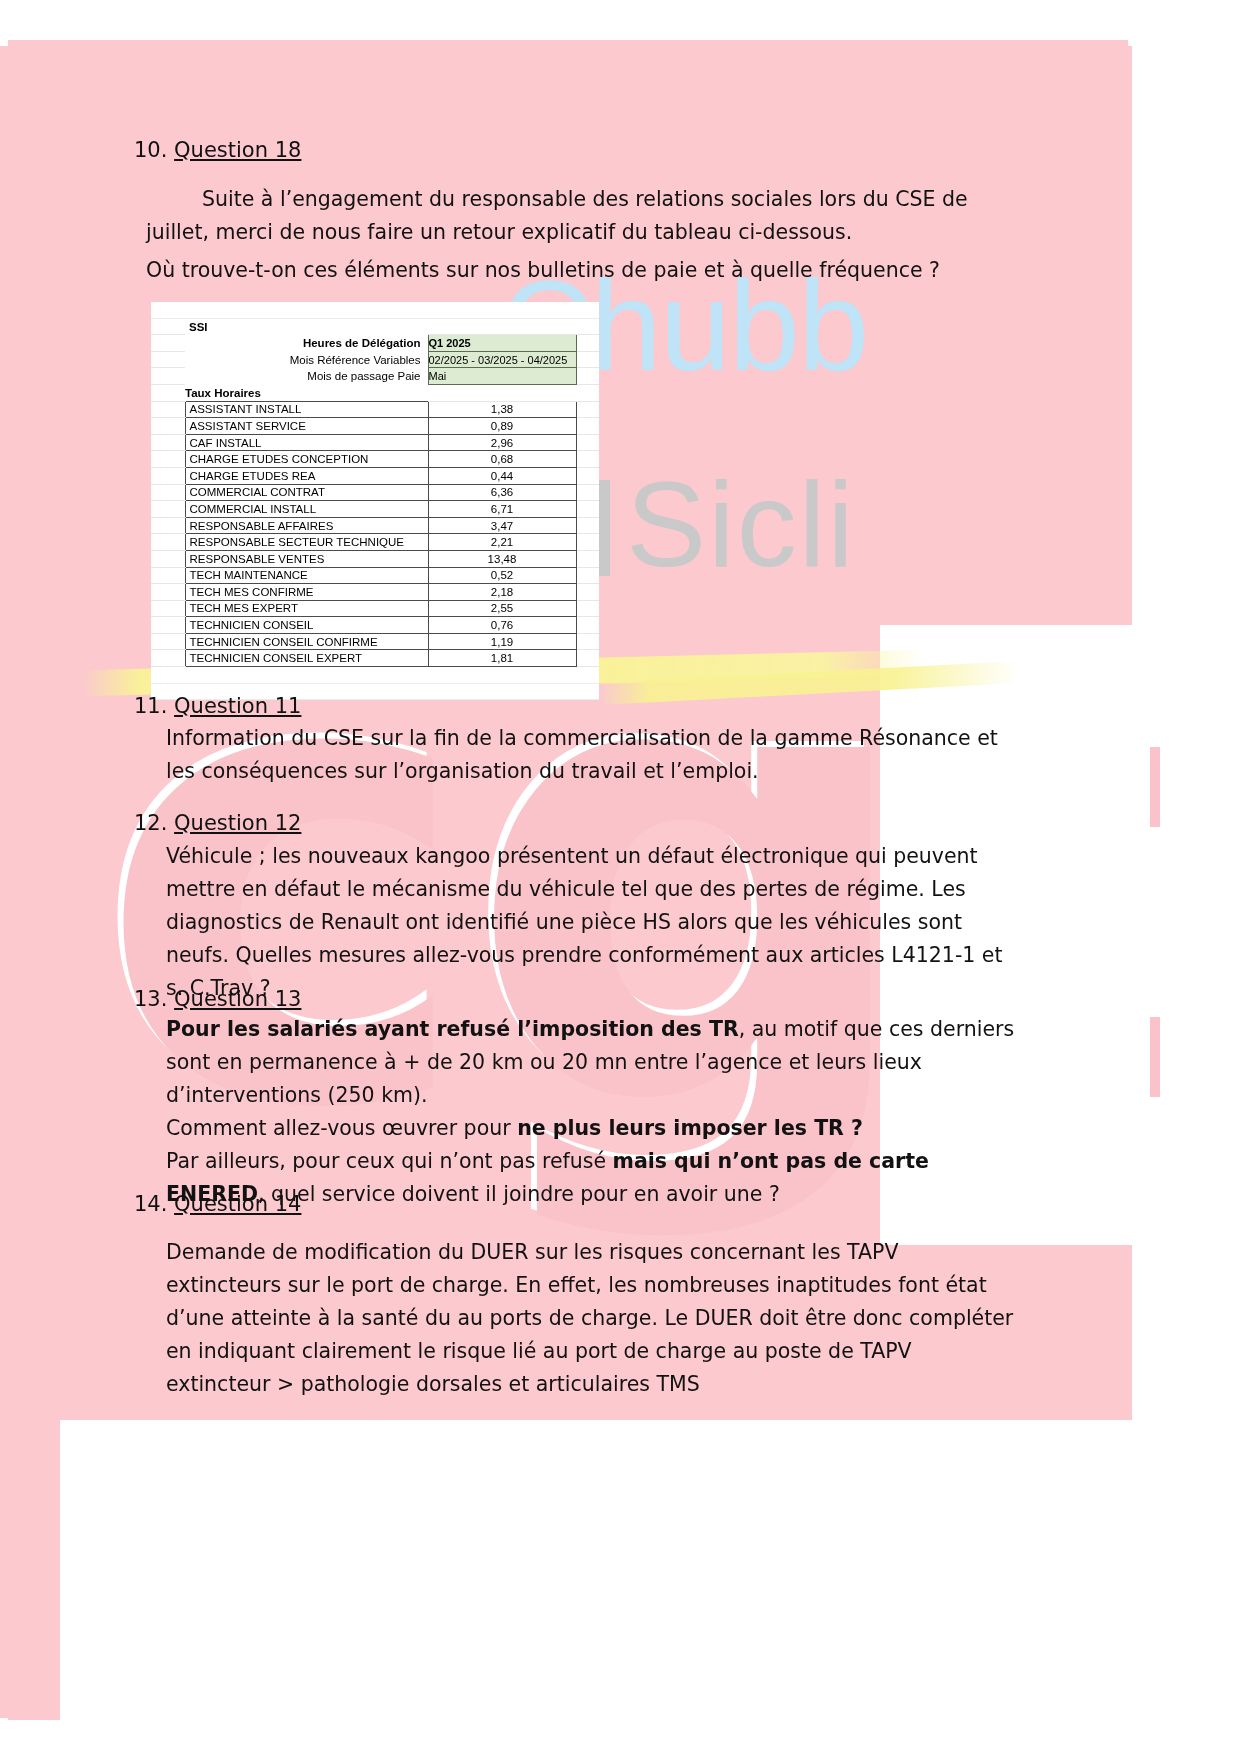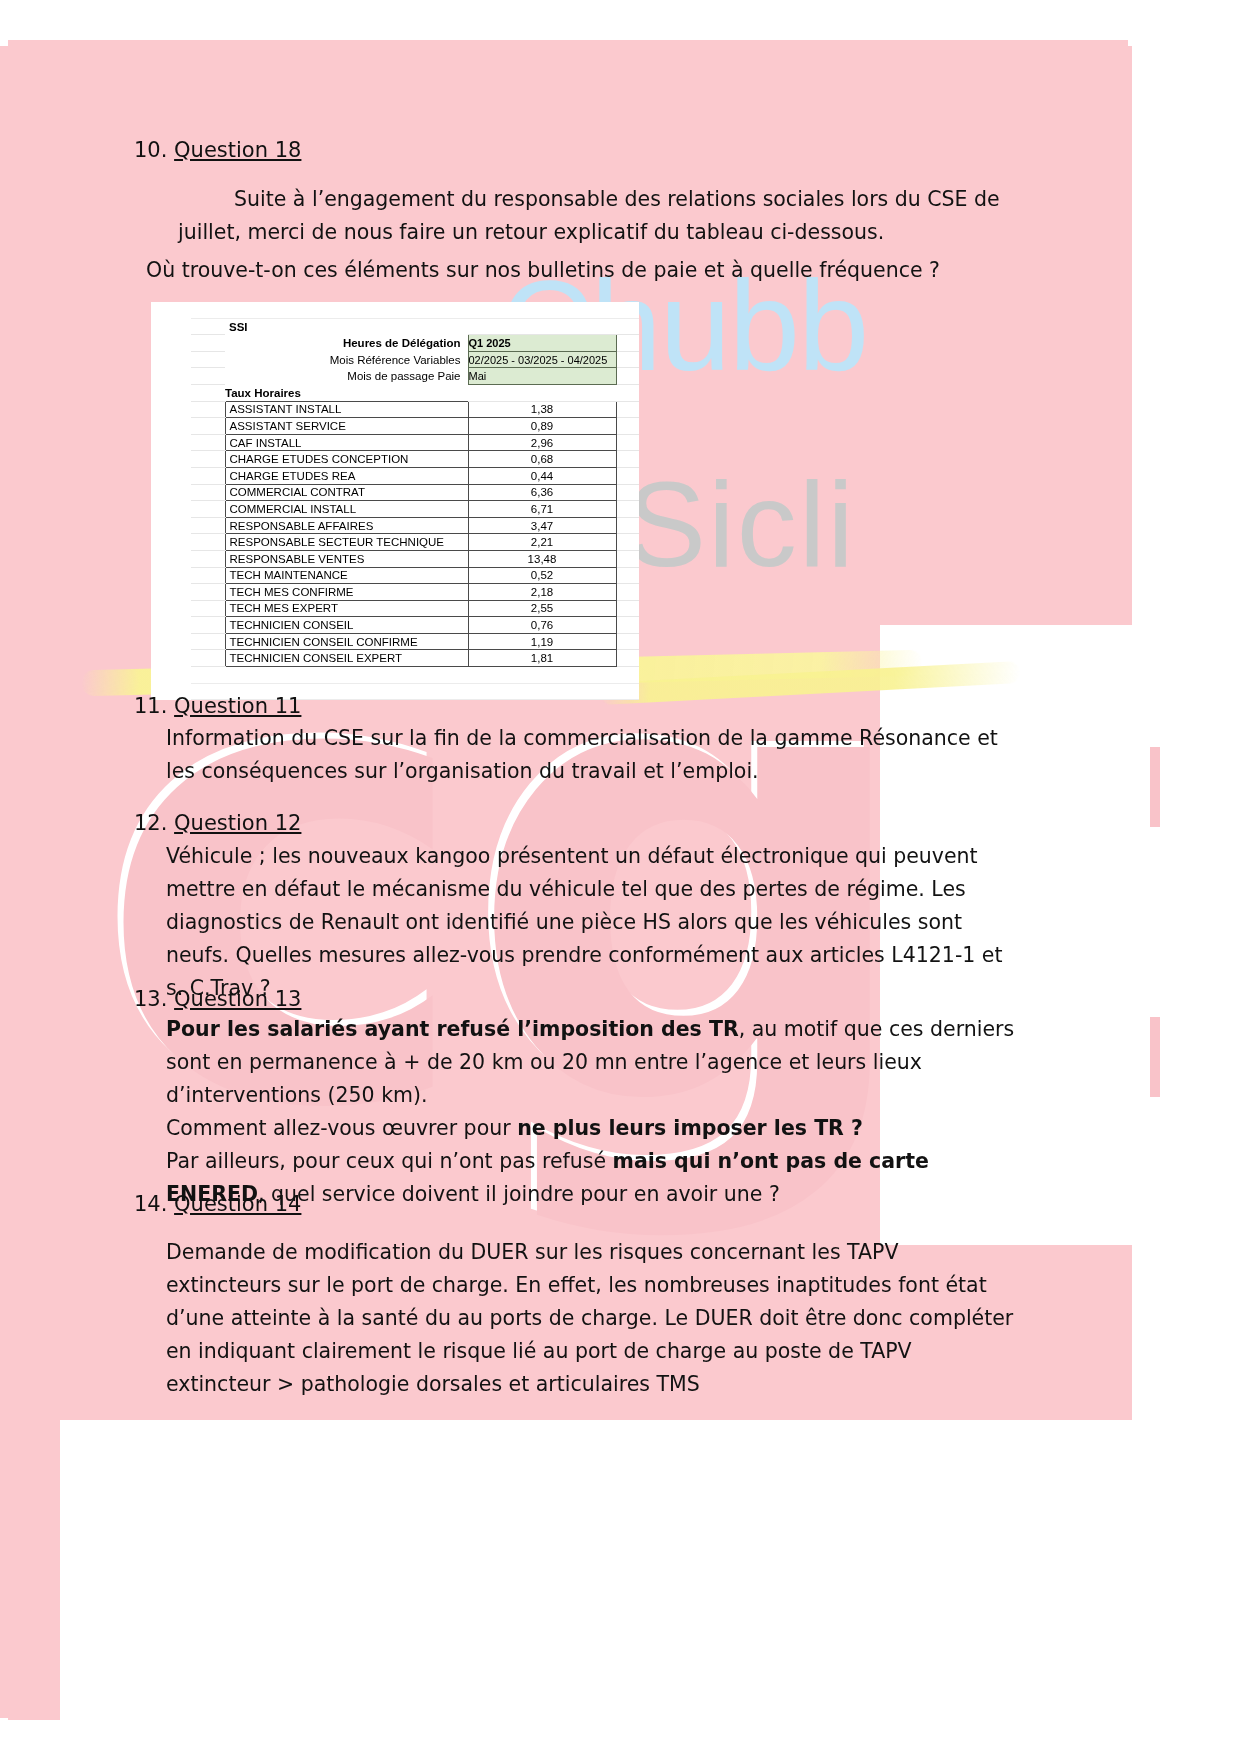--- a/index.html
+++ b/index.html
@@ -138,31 +138,30 @@
   .qhead .lbl { text-decoration: underline; }
 
   .para {
     position: absolute;
     font-size: 20.5px;
     line-height: 33px;
     color: #121212;
     font-family: "DejaVu Sans", sans-serif;
   }
   .para b { font-weight: 700; }
-  .indent { text-indent: 56px; margin-left: 32px; }
+  .indent { text-indent: 56px; }
 
   
   .xls {
     position: absolute;
     left: 151px; top: 302px;
     width: 448px;
     background: #ffffff;
     box-shadow: 0 0 0 0 transparent;
     font-family: "Liberation Sans", sans-serif;
-    padding-left: 40px;
   }
   .xls-inner { position: relative; background:#fff; }
 
   table.sheet {
     border-collapse: collapse;
     width: 100%;
     position: relative;
     font-size: 11.5px;
     color: #000;
   }

